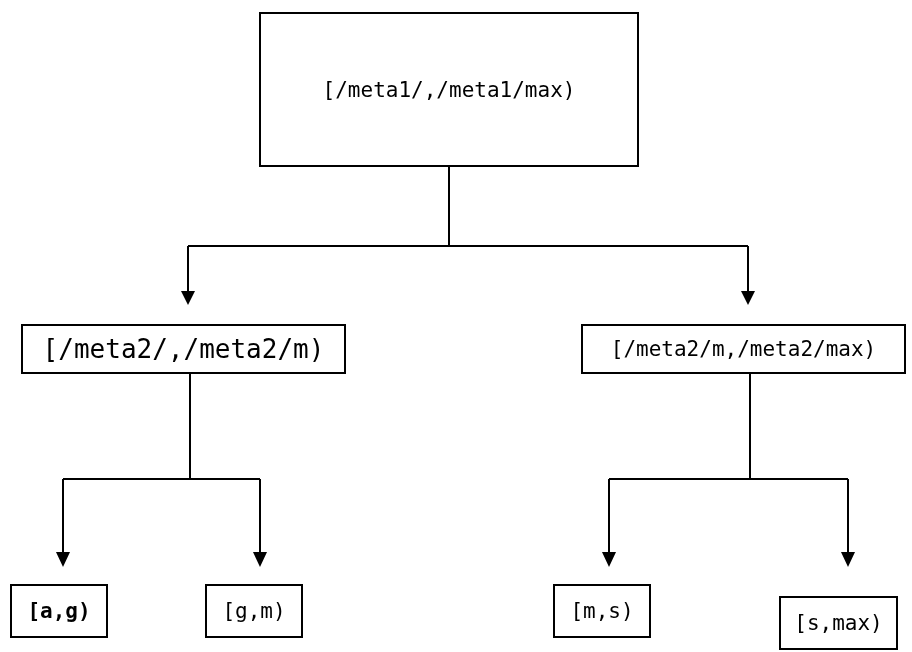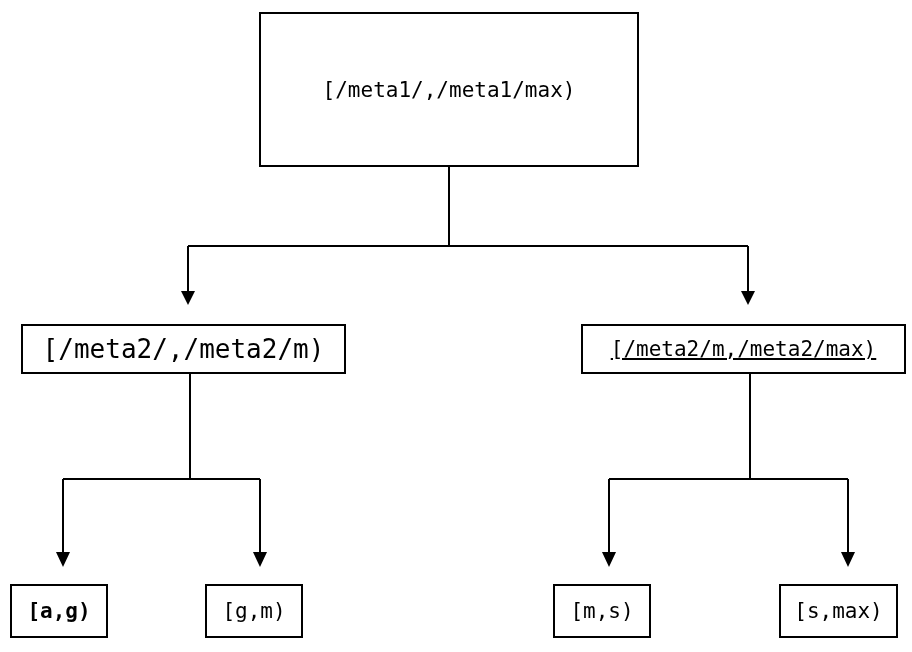--- a/index.html
+++ b/index.html
@@ -52,31 +52,30 @@
     width: 325px;
     height: 50px;
     font-size: 26px;
   }
   .node-mid-right {
     left: 581px;
     top: 324px;
     width: 325px;
     height: 50px;
     font-size: 21px;
-    text-decoration: underline;
   }
   .node-leaf {
     top: 584px;
     height: 54px;
     font-size: 21px;
   }
   .node-leaf-ag   { left: 10px;  width: 98px; font-weight: bold; }
   .node-leaf-gm   { left: 205px; width: 98px; }
   .node-leaf-ms   { left: 553px; width: 98px; }
-  .node-leaf-smax { left: 779px; width: 119px; }
+  .node-leaf-smax { left: 779px; width: 119px; margin-top: 12px; }
 </style>
 </head>
 <body>
 
 <div id="diagram-root">
 
   <svg id="edge-layer" viewBox="0 0 912 652" width="912" height="652" xmlns="http://www.w3.org/2000/svg">
 
     <g stroke="#000000" stroke-width="2" fill="none">
       <line x1="449" y1="167" x2="449" y2="246"></line>

